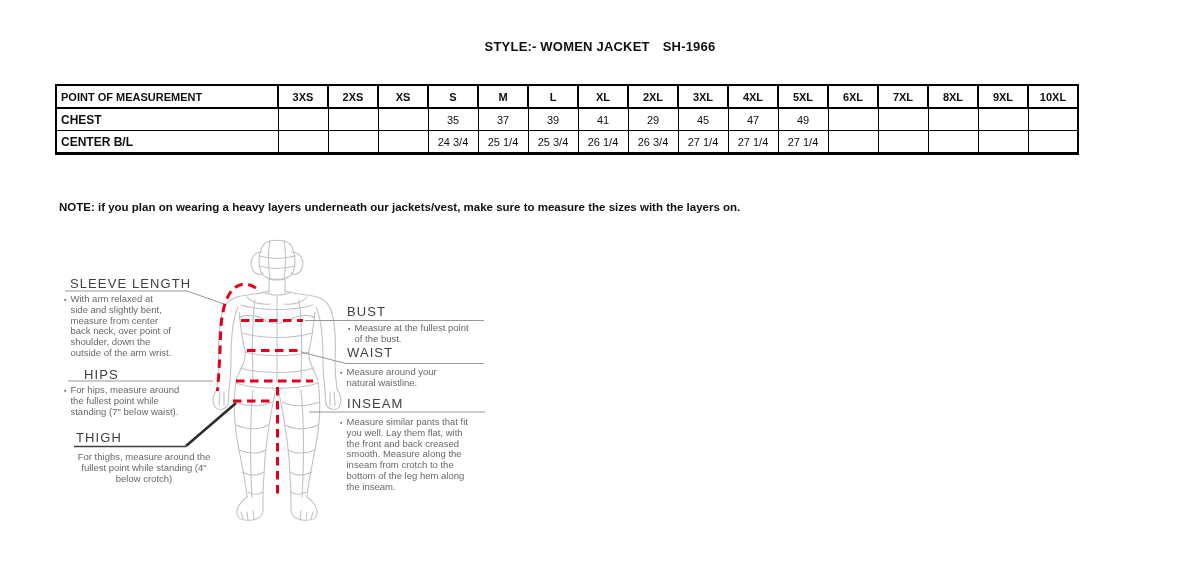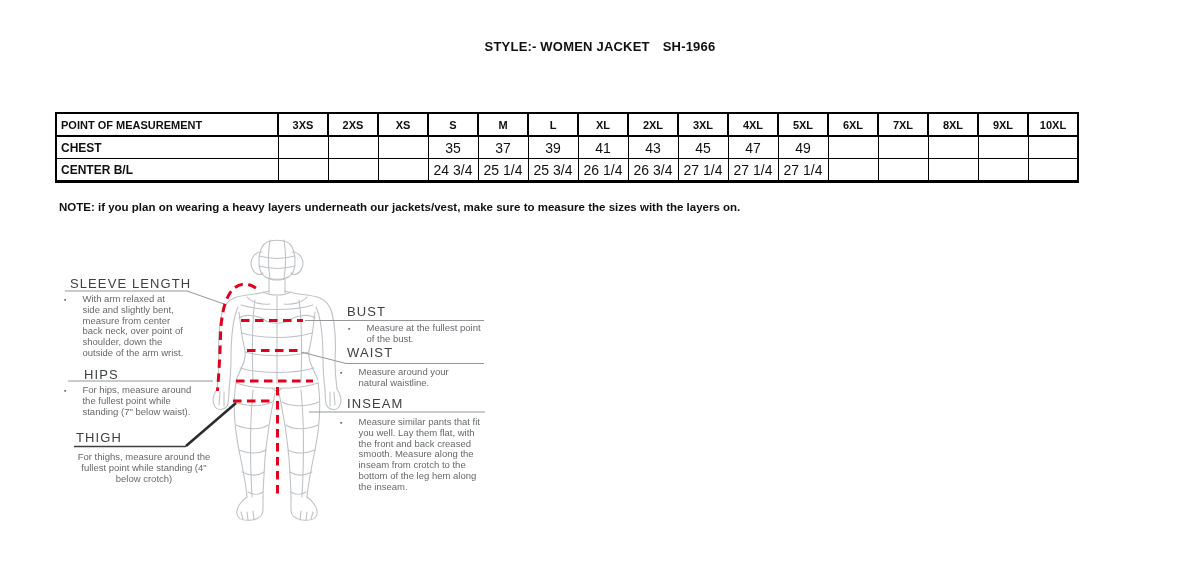--- a/index.html
+++ b/index.html
@@ -9,47 +9,47 @@
     -webkit-font-smoothing:antialiased;
   }
   
   .title-row {
     position:absolute; top:39px; left:0; width:1200px; text-align:center;
     font-size:13px; font-weight:bold; color:#101010; letter-spacing:.2px;
   }
   .title-row .code { margin-left:13px; }
 
   
-  .size-table-wrap { position:absolute; left:55px; top:112px; }
+  .size-table-wrap { position:absolute; left:55px; top:84px; }
   table.size-chart {
     border-collapse:collapse; table-layout:fixed; width:1022px;
     border:2px solid #000; border-bottom:3px solid #000;
   }
   table.size-chart th, table.size-chart td {
     border:1px solid #000; height:21px; padding:0; color:#101010;
     overflow:hidden; white-space:nowrap;
   }
   table.size-chart thead th { border-width:2px; font-size:11px; font-weight:bold; text-align:center; }
   table.size-chart tbody tr { height:22px; }
   .label-cell { text-align:left !important; padding-left:4px !important; font-weight:bold; font-size:12px; }
-  .val-cell  { text-align:center; font-weight:normal; font-size:14px; }
+  .val-cell  { text-align:center; font-weight:normal; font-size:11px; }
 
   
   .note {
     position:absolute; left:59px; top:201px; width:760px;
     font-size:11.5px; font-weight:bold; color:#101010;
   }
 
   
   .guide-heading {
     position:absolute; font-size:13px; color:#3e4143; letter-spacing:1.1px;
     white-space:nowrap;
   }
   .guide-desc {
-    position:absolute; display:flex; align-items:flex-start; gap:16px;
+    position:absolute; display:flex; align-items:flex-start; gap:4px;
     font-size:9.5px; line-height:10.8px; color:#65686a;
   }
   .guide-desc .bullet { font-size:7px; line-height:10.8px; flex:0 0 auto; margin-top:.5px; }
   .guide-desc .txt { display:block; }
 
   .w-sleeve .txt { width:102px; }
   .w-hips  .txt { width:118px; }
   .w-thigh .txt { width:136px; }
   .w-bust  .txt { width:116px; }
   .w-waist .txt { width:110px; }
@@ -109,21 +109,21 @@
       <tbody>
         <tr>
           <th class="label-cell">CHEST</th>
           <td class="val-cell"></td>
           <td class="val-cell"></td>
           <td class="val-cell"></td>
           <td class="val-cell">35</td>
           <td class="val-cell">37</td>
           <td class="val-cell">39</td>
           <td class="val-cell">41</td>
-          <td class="val-cell">43</td>
+          <td class="val-cell">29</td>
           <td class="val-cell">45</td>
           <td class="val-cell">47</td>
           <td class="val-cell">49</td>
           <td class="val-cell"></td>
           <td class="val-cell"></td>
           <td class="val-cell"></td>
           <td class="val-cell"></td>
           <td class="val-cell"></td>
         </tr>
         <tr>

